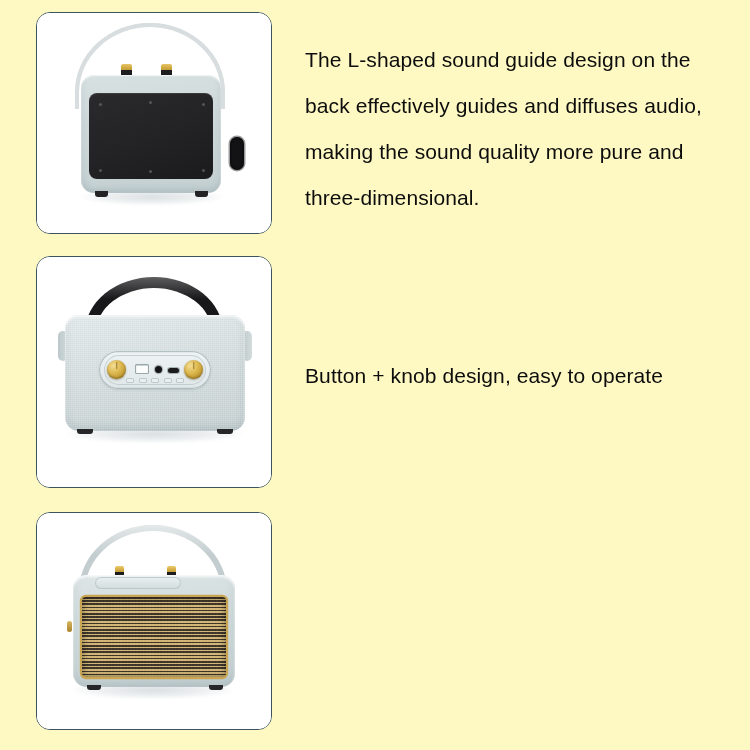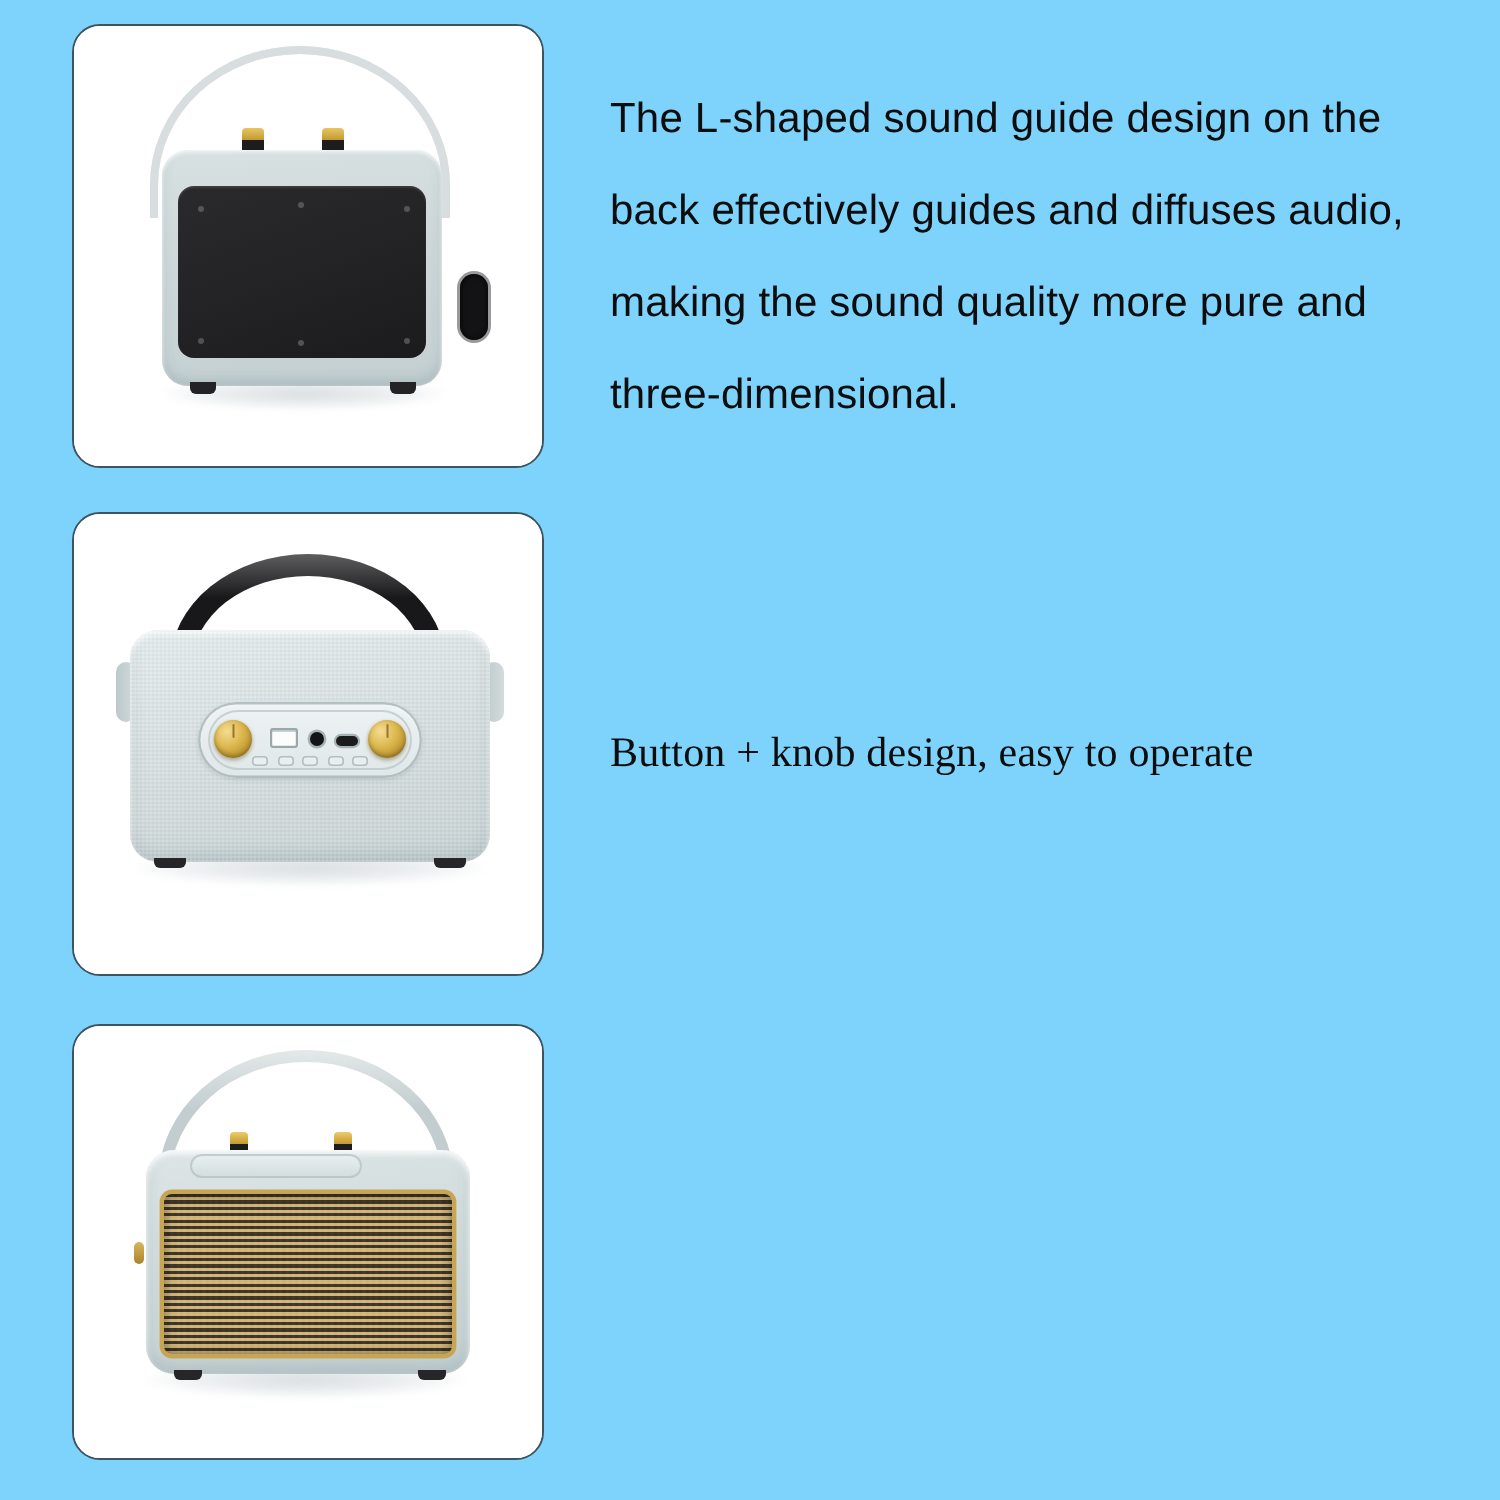--- a/index.html
+++ b/index.html
@@ -12,21 +12,21 @@
     height: 750px;
     position: relative;
     overflow: hidden;
     font-family: "Liberation Sans", sans-serif;
     -webkit-font-smoothing: antialiased;
   }
 
   .page {
     position: absolute;
     inset: 0;
-    background: #7dd3fc;
+    background: #fef9c3;
   }
 
   
   .photo-frame {
     position: absolute;
     box-sizing: border-box;
     border: 1.6px solid #3d5460;
     border-radius: 14px;
     background: #ffffff;
     overflow: hidden;
@@ -335,21 +335,21 @@
   .desc {
     position: absolute;
     left: 305px;
     color: #0d0d0d;
     font-size: 21px;
     line-height: 46px;
     letter-spacing: .1px;
     width: 430px;
   }
   #desc-1 { top: 16px; }
-  #desc-2 { top: 332px; font-family: Liberation Serif, serif; }
+  #desc-2 { top: 332px; }
   #desc-3 { top: 588px; }
 </style>
 </head>
 <body>
 
 <div class="page">
 
   <div class="photo-frame" id="frame-1">
     <div class="photo-stage">
       <div class="ground-shadow" style="left:44px; top:176px; width:142px; height:16px;"></div>

